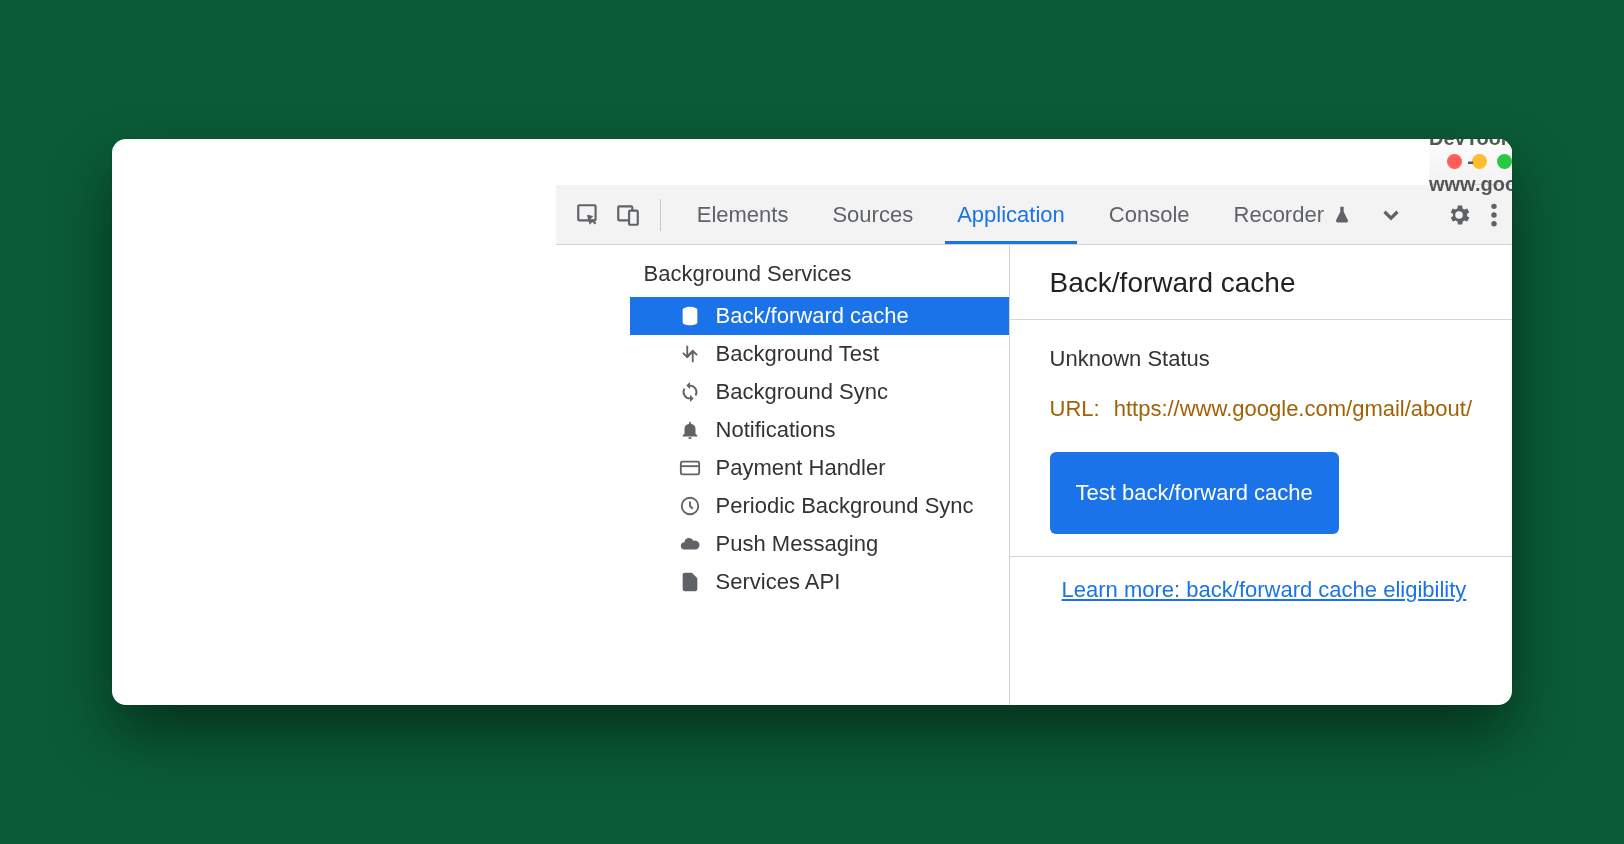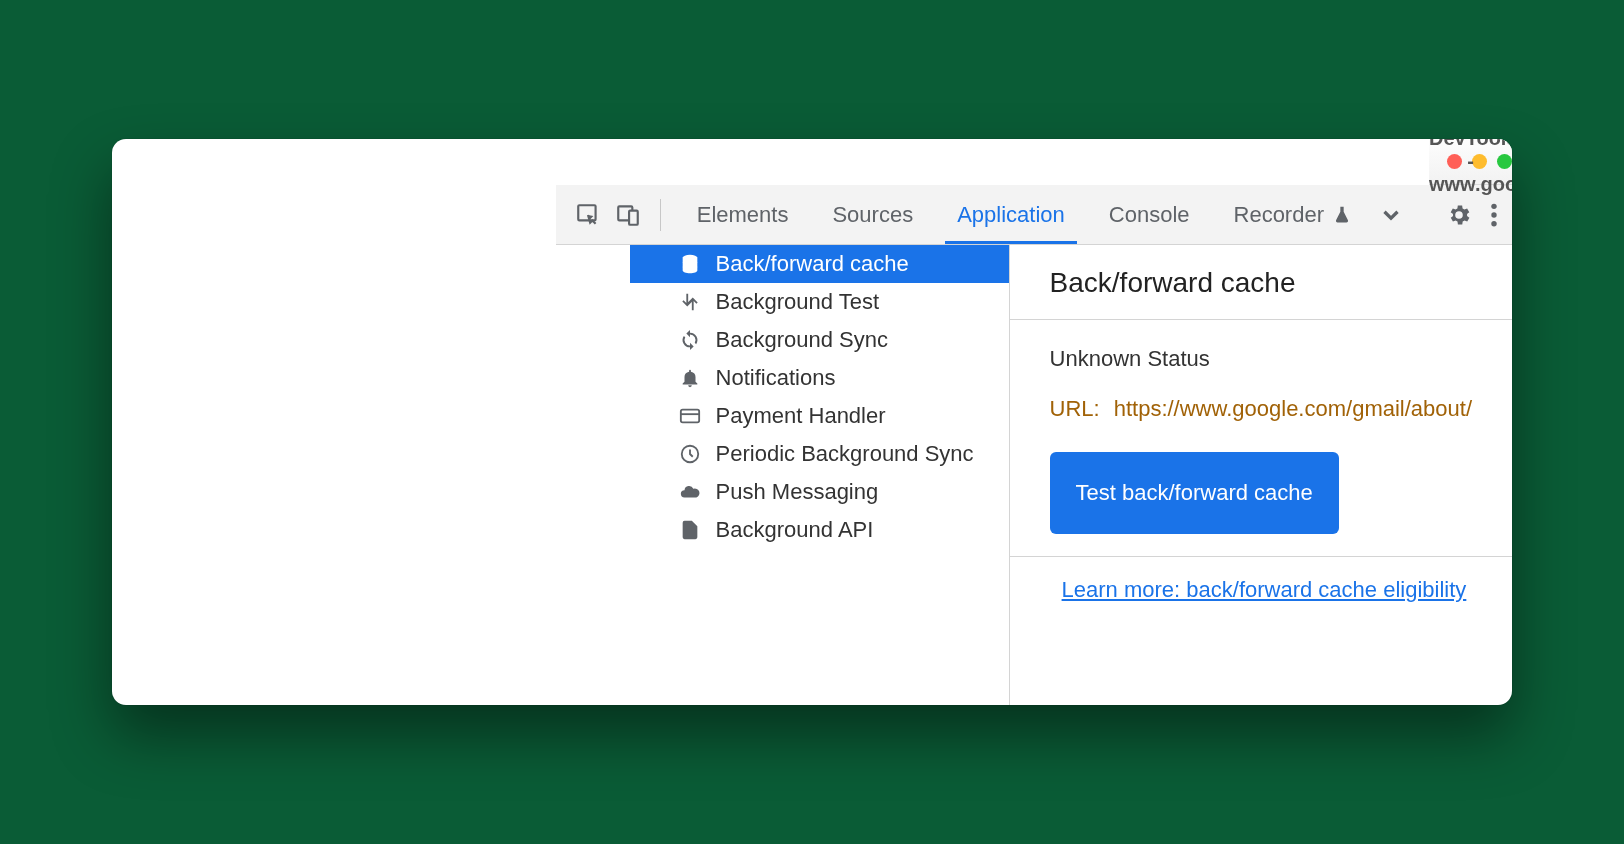--- a/index.html
+++ b/index.html
@@ -253,20 +253,21 @@
             <circle cx="3" cy="4" r="2.5"></circle>
             <circle cx="3" cy="12" r="2.5"></circle>
             <circle cx="3" cy="20" r="2.5"></circle>
           </svg>
       </span>
     </div>
   </div>
 
   <div class="content">
     <div class="sidebar">
+      <div class="side-header">Background Services</div>
 
       <div class="side-item selected">
         <span class="icon">
           <svg width="22" height="22" viewBox="0 0 24 24" fill="currentColor">
               <ellipse cx="12" cy="5" rx="8" ry="3"></ellipse>
               <path d="M4 5v5c0 1.7 3.6 3 8 3s8-1.3 8-3V5"></path>
               <path d="M4 10v5c0 1.7 3.6 3 8 3s8-1.3 8-3v-5"></path>
               <path d="M4 15v4c0 1.7 3.6 3 8 3s8-1.3 8-3v-4"></path>
             </svg>
         </span>
@@ -328,21 +329,21 @@
         </span>
         <span>Push Messaging</span>
       </div>
 
       <div class="side-item">
         <span class="icon">
           <svg width="22" height="22" viewBox="0 0 24 24" fill="currentColor">
               <path d="M14 2H6a2 2 0 0 0-2 2v16a2 2 0 0 0 2 2h12a2 2 0 0 0 2-2V8zM14 2v6h6"></path>
             </svg>
         </span>
-        <span>Background API</span>
+        <span>Services API</span>
       </div>
     </div>
 
     <div class="main">
       <div class="main-title">Back/forward cache</div>
       <div class="main-body">
         <div class="status">Unknown Status</div>
         <div class="url-row">
           <span>URL:</span>
           <span>https://www.google.com/gmail/about/</span>

